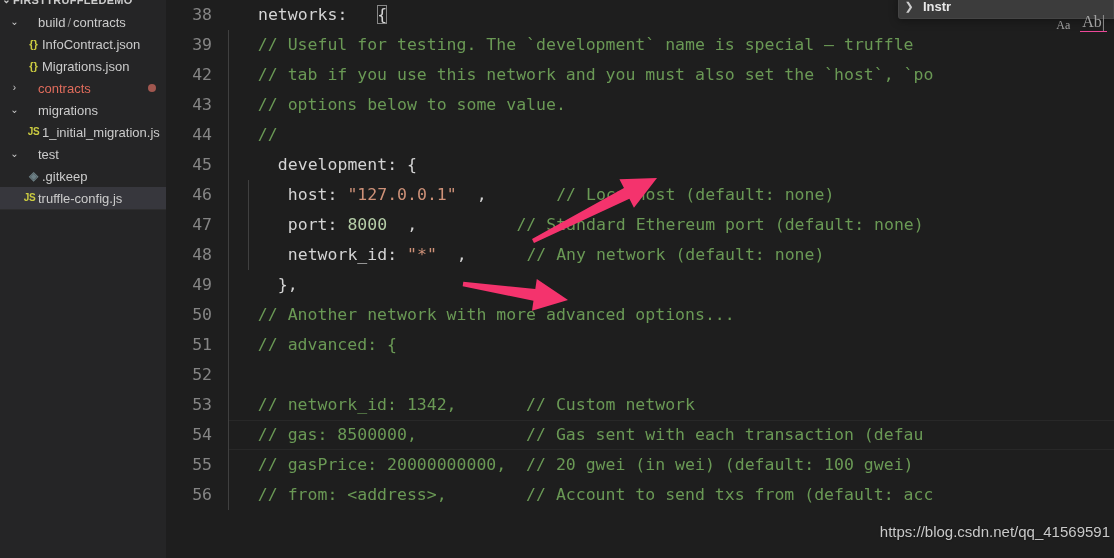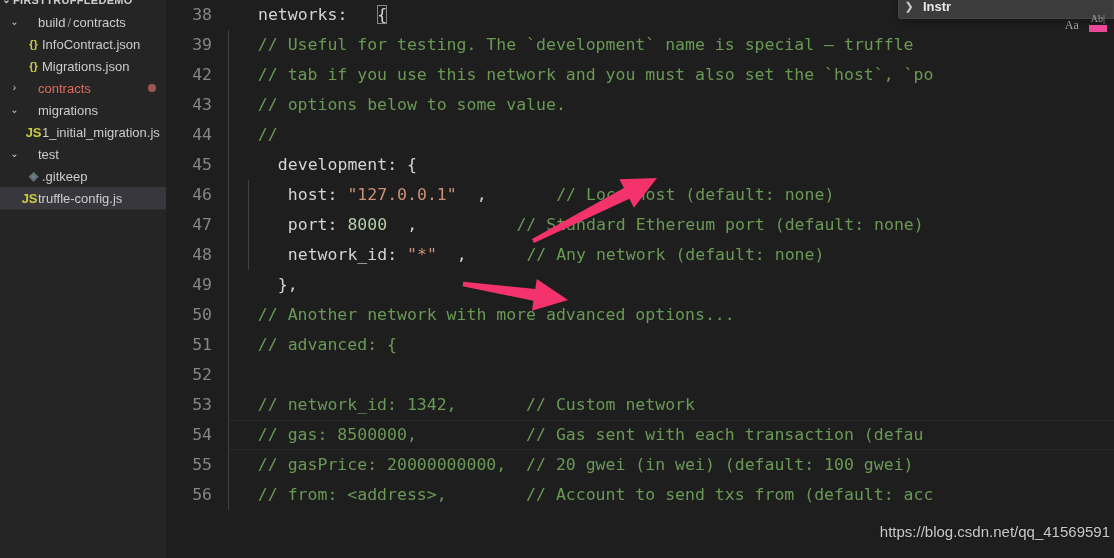--- a/index.html
+++ b/index.html
@@ -29,21 +29,21 @@
     color:#cccccc;font-size:10px;line-height:1;
   }
   .indent-0{padding-left:0px;}
   .indent-1{padding-left:8px;}
   .indent-2{padding-left:12px;}
   .ficon{
     width:17px;flex:0 0 17px;text-align:center;font-size:10px;
     font-family:"Liberation Sans",sans-serif;font-weight:bold;line-height:1;
   }
   .ficon.json{color:#cbcb41;font-size:11px;}
-  .ficon.js{color:#cbcb41;font-size:13px;letter-spacing:-.3px;text-align:center;}
+  .ficon.js{color:#cbcb41;font-size:10px;letter-spacing:-.3px;text-align:center;}
   .ficon.git{color:#6d8086;font-size:12px;}
   .lbl{overflow:hidden;text-overflow:ellipsis;}
   .lbl.mod-red{color:#e06c5c;}
   .sep{color:#8c8c8c;padding:0 2px;}
   .badge-dot{
     position:absolute;right:10px;top:50%;transform:translateY(-50%);
     width:8px;height:8px;border-radius:50%;background:#a1574f;
   }
   .sb-divider{
     position:absolute;left:0;right:0;height:1px;background:#2d2d2e;
@@ -103,21 +103,21 @@
   }
   .fw-text{
     color:#e8e8e8;font-size:13px;font-weight:bold;flex:1;
     font-family:"Liberation Sans",sans-serif;padding-left:4px;
   }
   .fw-opts{display:flex;align-items:flex-end;gap:8px;padding-right:6px;margin-top:32px;}
   .fw-opt{
     color:#a0a0a0;font-size:12px;line-height:1;padding:1px 2px;
     font-family:"Liberation Serif",serif;
   }
-  .fw-opt.ab{border-bottom:7px solid #ec4899;font-size:10px;}
+  .fw-opt.ab{border-bottom:1px solid #ec4899;font-size:16px;}
 
   
   .arrows{position:absolute;left:0;top:0;width:1114px;height:558px;pointer-events:none;z-index:20;}
 
   
   .watermark{
     position:absolute;right:4px;bottom:18px;
     color:#d8d8d8;font-size:15px;opacity:.92;
     font-family:"Liberation Sans",sans-serif;z-index:25;
     text-shadow:0 0 2px rgba(0,0,0,.6);

